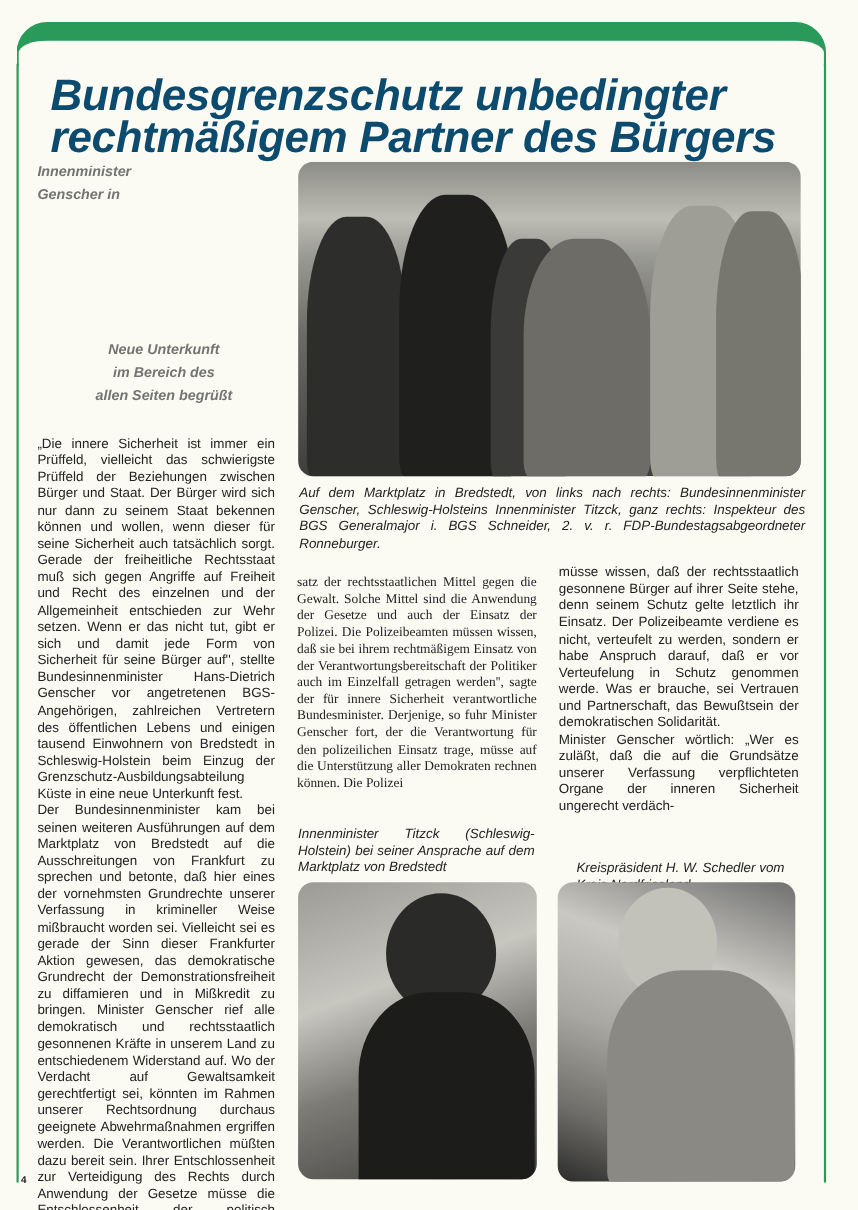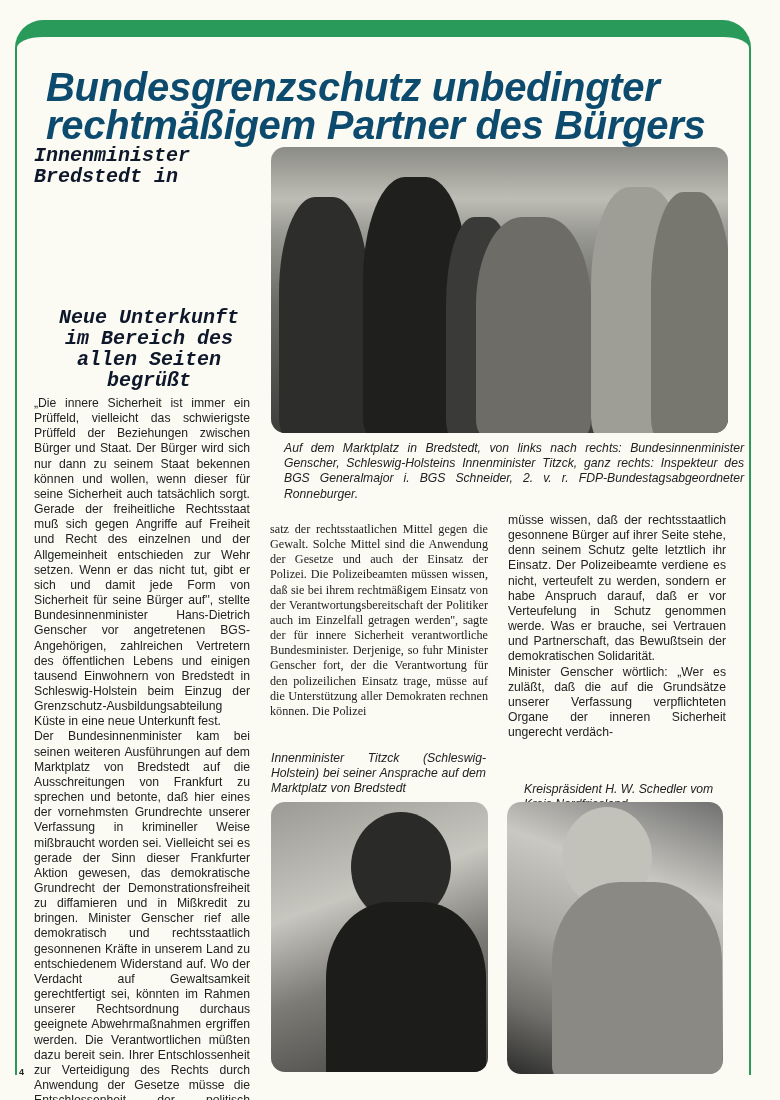--- a/index.html
+++ b/index.html
@@ -18,36 +18,36 @@
   .frame-left { position: absolute; left: 15px; top: 58px; width: 2px; height: 1017px; background: #2a9a5a; }
   .frame-right { position: absolute; left: 749px; top: 58px; width: 2px; height: 1017px; background: #2a9a5a; }
   .headline {
     position: absolute; left: 34px; top: 56px; width: 700px; margin: 12px;
     font-size: 40px; line-height: 38px; font-weight: bold; font-style: italic;
     color: #0c4a6e; letter-spacing: -0.3px;
   }
   .headline span { display: block; }
   .sub1, .sub2 {
     position: absolute; left: 34px; margin: 0;
-    font-size: 20px; line-height: 21px; font-weight: bold; font-style: italic; color: #0f172a; font-family: Liberation Mono, monospace;
+    font-size: 13px; line-height: 21px; font-weight: bold; font-style: italic; color: #737373;
   }
   .sub1 { top: 145px; width: 200px; }
   .sub2 { top: 307px; width: 230px; text-align: center; }
   .sub1 span, .sub2 span { display: block; }
   .col {
     position: absolute; font-size: 12.2px; line-height: 15.15px; text-align: justify; color: #222;
   }
   .col p { margin: 0; }
   .col1 { left: 34px; top: 396px; width: 216px; }
   .col2 { left: 270px; top: 522px; width: 218px; font-family: Liberation Serif, serif; }
   .col3 { left: 508px; top: 513px; width: 218px; }
   .caption {
     position: absolute; font-size: 12.2px; line-height: 15.2px; font-style: italic; color: #222; margin: 0;
   }
-  .cap-main { left: 272px; top: 441px; width: 460px; text-align: justify; margin-left: 12px; }
+  .cap-main { left: 272px; top: 441px; width: 460px; text-align: justify; }
   .cap-left { left: 271px; top: 751px; width: 215px; text-align: justify; }
   .cap-right { left: 524px; top: 766px; width: 220px; margin-top: 16px; }
   .photo {
     position: absolute; overflow: hidden; border-radius: 14px;
   }
   .photo-main {
     left: 271px; top: 147px; width: 457px; height: 286px;
     background:
       linear-gradient(90deg, transparent 0 60%, rgba(255,255,255,0.0) 60%),
       linear-gradient(180deg, #8c8c86 0%, #bdbdb5 18%, #9a9a94 30%, #6a6a66 55%, #3e3e3c 100%);
@@ -72,21 +72,21 @@
 <div class="frame-left"></div>
 <div class="frame-right"></div>
 
 <h1 class="headline">
   <span>Bundesgrenzschutz unbedingter</span>
   <span>rechtmäßigem Partner des Bürgers</span>
 </h1>
 
 <h2 class="sub1">
   <span>Innenminister</span>
-  <span>Bredstedt in</span>
+  <span>Genscher in</span>
 </h2>
 
 <h2 class="sub2">
   <span>Neue Unterkunft</span>
   <span>im Bereich des</span>
   <span>allen Seiten begrüßt</span>
 </h2>
 
 <div class="photo photo-main" title="Group of officials in coats and uniform caps standing on the market square">
   <div class="fig" style="left:8px;top:50px;width:90px;height:240px;background:#2d2d2b;"></div>

